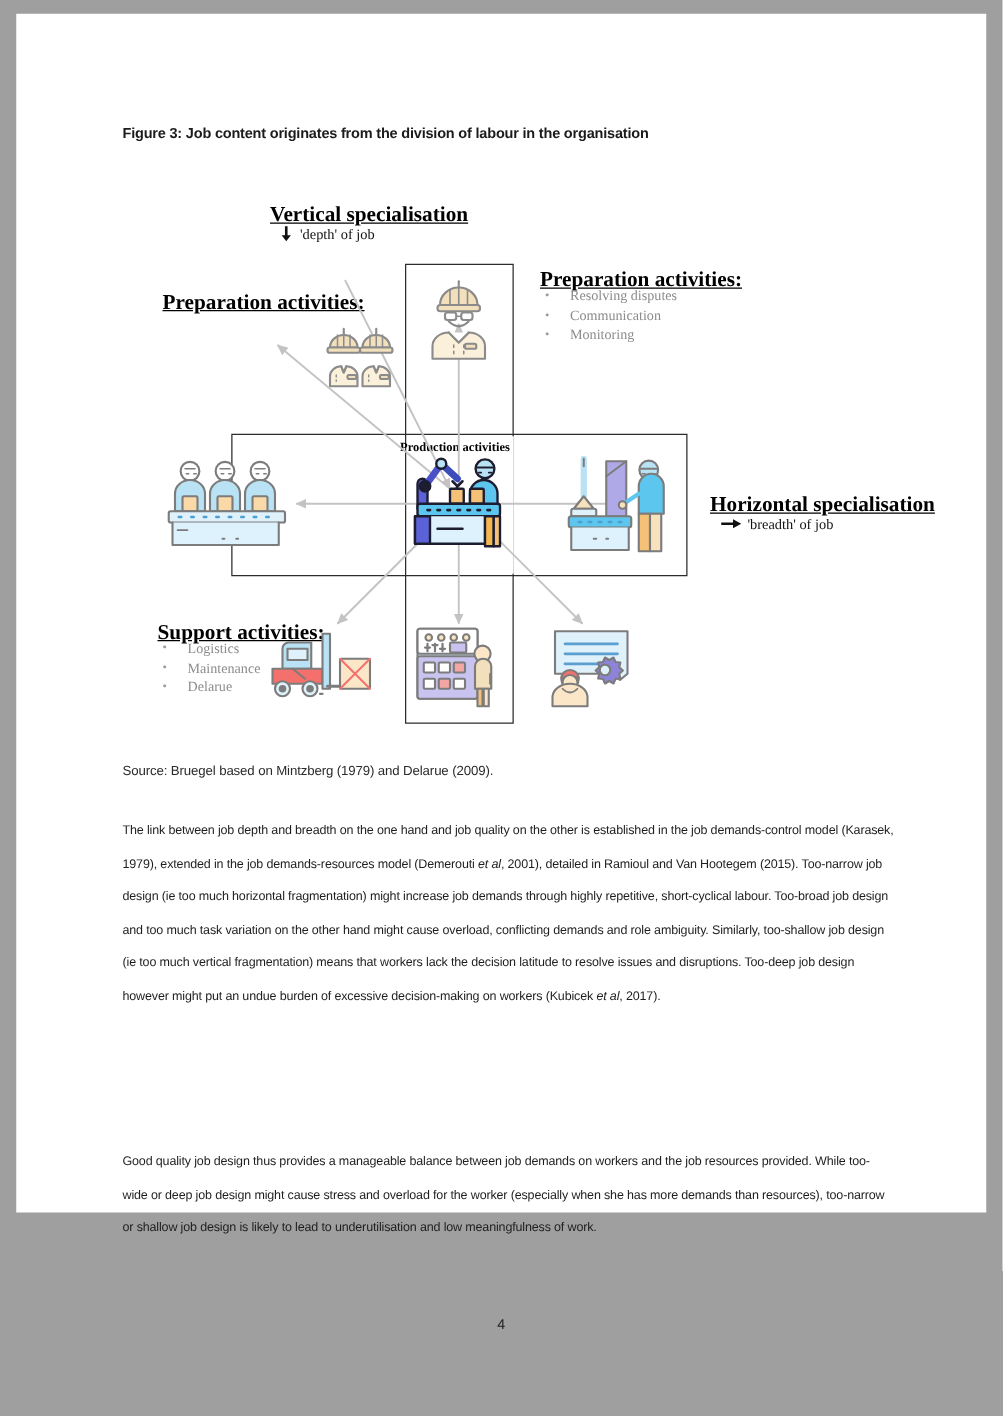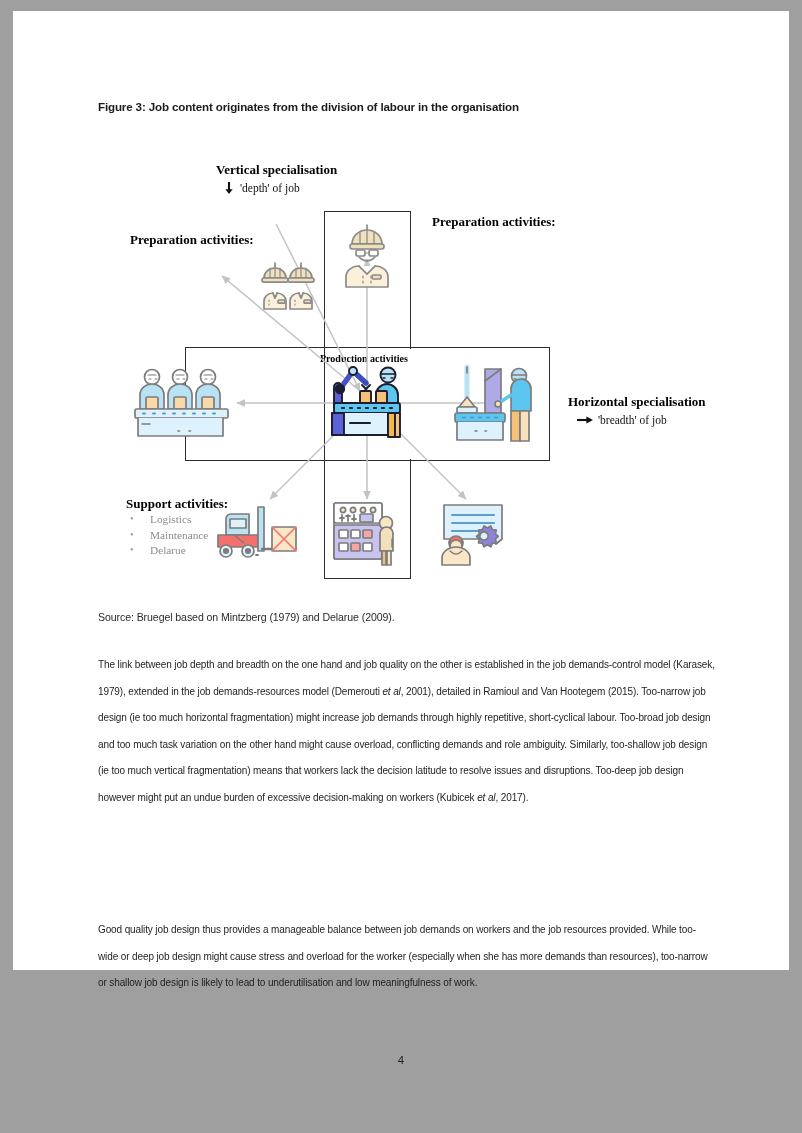--- a/index.html
+++ b/index.html
@@ -28,21 +28,21 @@
   
   .diagram{
     position:absolute;left:85px;top:140px;
     width:690px;height:450px;
   }
   .dg-label{
     position:absolute;
     font-family:"Liberation Serif", serif;
     color:#111;
   }
-  .dg-head{font-weight:bold;font-size:13px;color:#000;white-space:nowrap;}
+  .dg-head{font-weight:bold;font-size:17px;color:#000;white-space:nowrap;text-decoration:underline;}
   .dg-sub{font-size:11.5px;color:#111;white-space:nowrap;}
   .dg-bullets{
     position:absolute;
     font-family:"Liberation Serif", serif;
     font-size:11.3px;color:#8c8c8c;
     line-height:15.6px;
     list-style:none;margin:0;padding:0;
   }
   .dg-bullets li{position:relative;padding-left:24px;white-space:nowrap;}
   .dg-bullets li:before{
@@ -130,20 +130,25 @@
       <svg width="18" height="12" viewBox="0 0 18 12" style="vertical-align:-2px">
         <path d="M1 6 L12 6" stroke="#111" stroke-width="2.1" fill="none"></path>
         <path d="M10.4 2.4 L17 6 L10.4 9.6 Z" fill="#111"></path>
       </svg>
       <span class="dg-sub">'breadth' of job</span>
     </div>
 
     <div class="dg-label dg-head" style="left:32px;top:81px;">Preparation activities:</div>
 
     <div class="dg-label dg-head" style="left:334px;top:63px;">Preparation activities:</div>
+    <ul class="dg-bullets" style="left:334px;top:79px;">
+      <li>Resolving disputes</li>
+      <li>Communication</li>
+      <li>Monitoring</li>
+    </ul>
 
     <div class="dg-label dg-head" style="left:28px;top:345px;">Support activities:</div>
     <ul class="dg-bullets" style="left:28px;top:361px;">
       <li>Logistics</li>
       <li>Maintenance</li>
       <li>Delarue</li>
     </ul>
 
     <div class="vbox" style="left:226px;top:60px;width:87px;height:368px;"></div>
     <div class="hbox" style="left:87px;top:196px;width:365px;height:114px;"></div>

